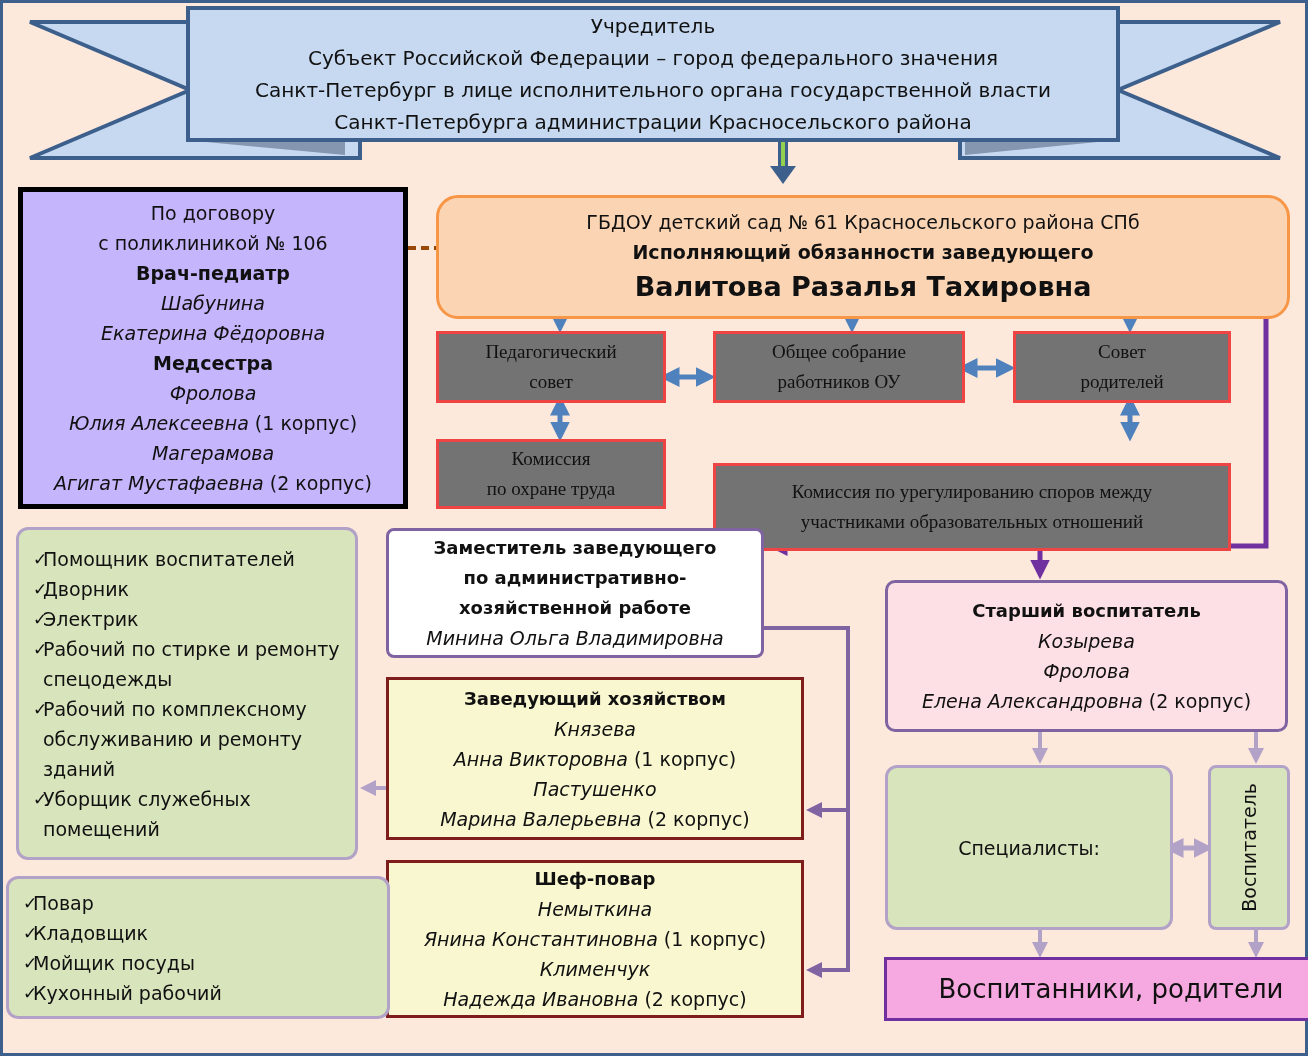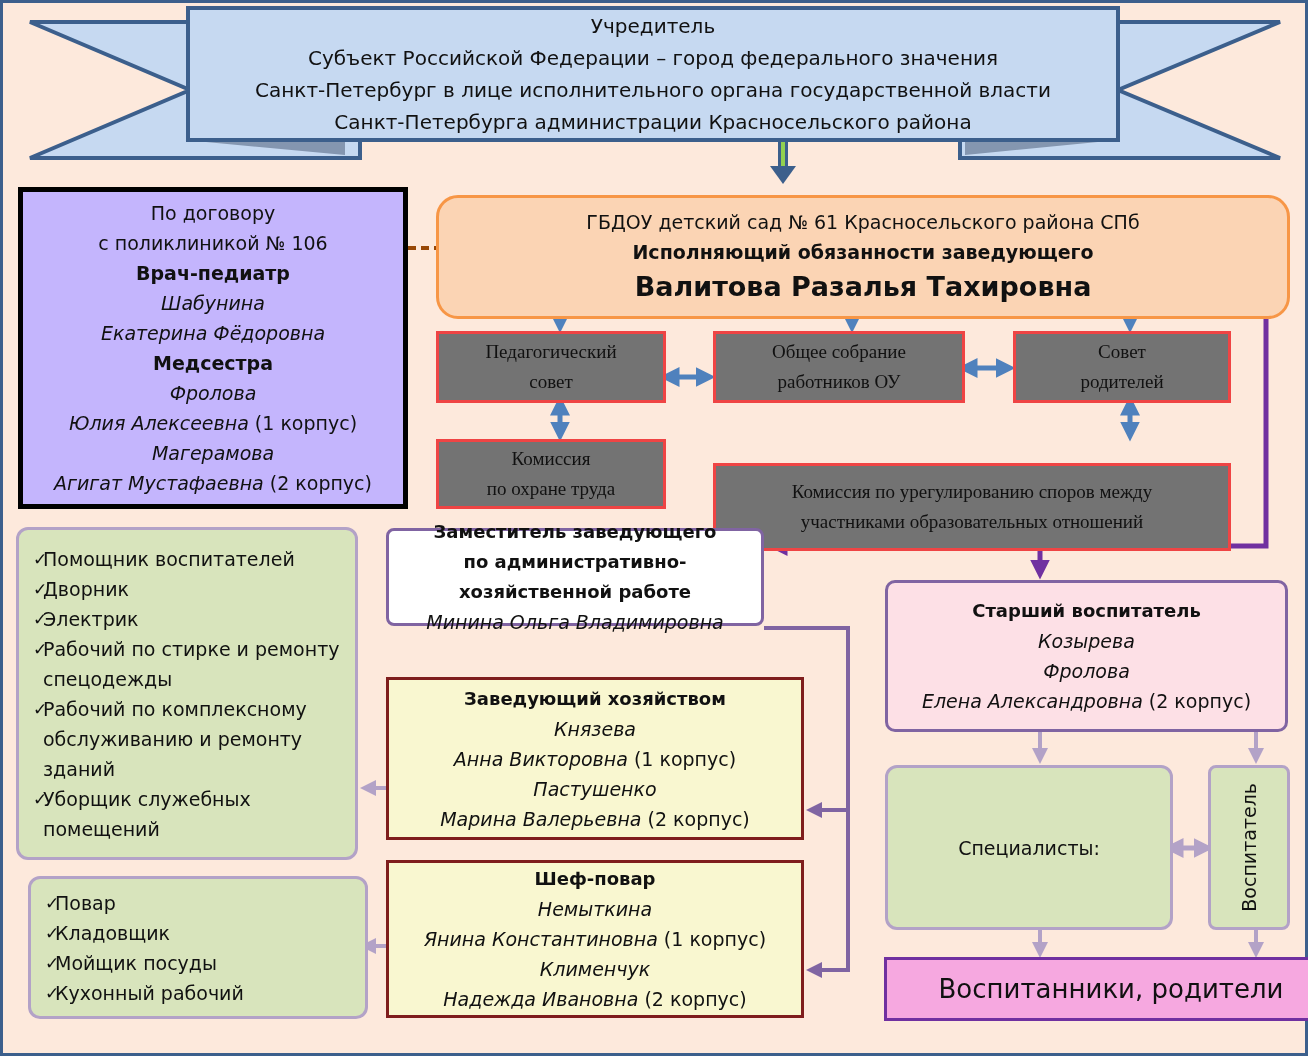--- a/index.html
+++ b/index.html
@@ -137,21 +137,21 @@
 </div>
 <div class="box blue" style="left:436px;top:439px;width:230px;height:70px;">
   <span class="fs20">Комиссия</span>
   <span class="fs20">по охране труда</span>
 </div>
 <div class="box blue" style="left:713px;top:439px;width:518px;height:88px;margin-top:24px;">
   <span class="fs20">Комиссия по урегулированию споров между</span>
   <span class="fs20">участниками образовательных отношений</span>
 </div>
 
-<div class="box white" style="left:386px;top:528px;width:378px;height:98px;">
+<div class="box white" style="left:386px;top:528px;width:378px;height:130px;">
   <span class="fs18 b">Заместитель заведующего</span>
   <span class="fs18 b">по административно-</span>
   <span class="fs18 b">хозяйственной работе</span>
   <span class="fs20 i">Минина Ольга Владимировна</span>
 </div>
 
 <div class="box yellow" style="left:386px;top:677px;width:418px;height:163px;">
   <span class="fs18 b">Заведующий хозяйством</span>
   <span class="fs20 i">Князева</span>
   <span class="fs20"><i>Анна Викторовна</i><span style="display:inline"> (1 корпус)</span></span>
@@ -171,21 +171,21 @@
   <ul class="chk">
     <li>Помощник воспитателей</li>
     <li>Дворник</li>
     <li>Электрик</li>
     <li>Рабочий по стирке и ремонту спецодежды</li>
     <li>Рабочий по комплексному обслуживанию и ремонту зданий</li>
     <li>Уборщик служебных помещений</li>
   </ul>
 </div>
 
-<div class="box green" style="left:28px;top:876px;width:340px;height:143px;align-items:center;">
+<div class="box green" style="left:6px;top:876px;width:384px;height:143px;align-items:center;">
   <ul class="chk">
     <li>Повар</li>
     <li>Кладовщик</li>
     <li>Мойщик посуды</li>
     <li>Кухонный рабочий</li>
   </ul>
 </div>
 
 <div class="box pink" style="left:885px;top:580px;width:403px;height:152px;">
   <span class="fs18 b">Старший воспитатель</span>

